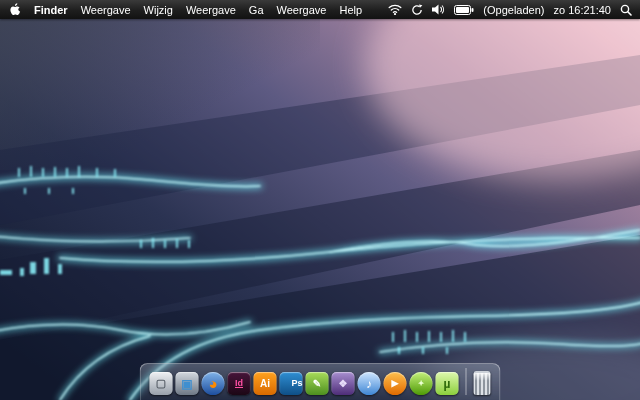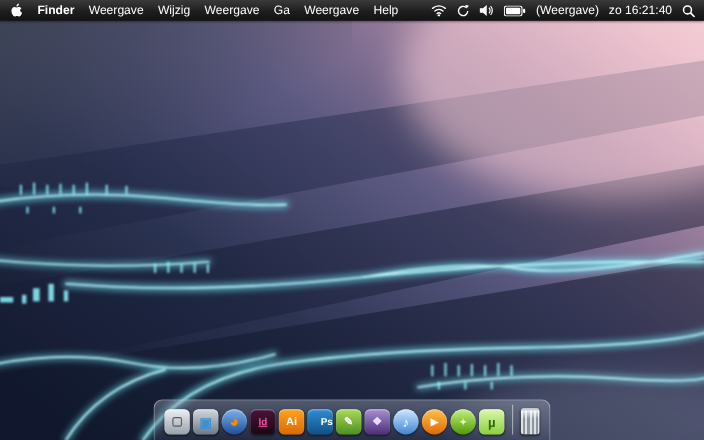--- a/index.html
+++ b/index.html
@@ -191,21 +191,21 @@
             <path d="M10 1.5a6 6 0 0 1 0 8" stroke="#fff" fill="none" stroke-width="1.1"></path>
           </svg>
       </span>
       <span class="status-icon">
         <svg width="20" height="10" viewBox="0 0 20 10" aria-hidden="true">
             <rect x="0.5" y="0.5" width="16" height="9" rx="2" fill="none" stroke="#fff"></rect>
             <rect x="2" y="2" width="13" height="6" rx="1" fill="#fff"></rect>
             <rect x="17.5" y="3" width="2" height="4" rx="1" fill="#fff"></rect>
           </svg>
       </span>
-      <span class="status-text">(Weergave)</span>
+      <span class="status-text">(Opgeladen)</span>
       <span class="status-text">zo 16:21:40</span>
       <span class="status-icon">
         <svg width="12" height="12" viewBox="0 0 12 12" aria-hidden="true">
             <circle cx="5" cy="5" r="3.6" fill="none" stroke="#fff" stroke-width="1.4"></circle>
             <line x1="7.8" y1="7.8" x2="11" y2="11" stroke="#fff" stroke-width="1.6" stroke-linecap="round"></line>
           </svg>
       </span>
     </div>
   </div>
 

